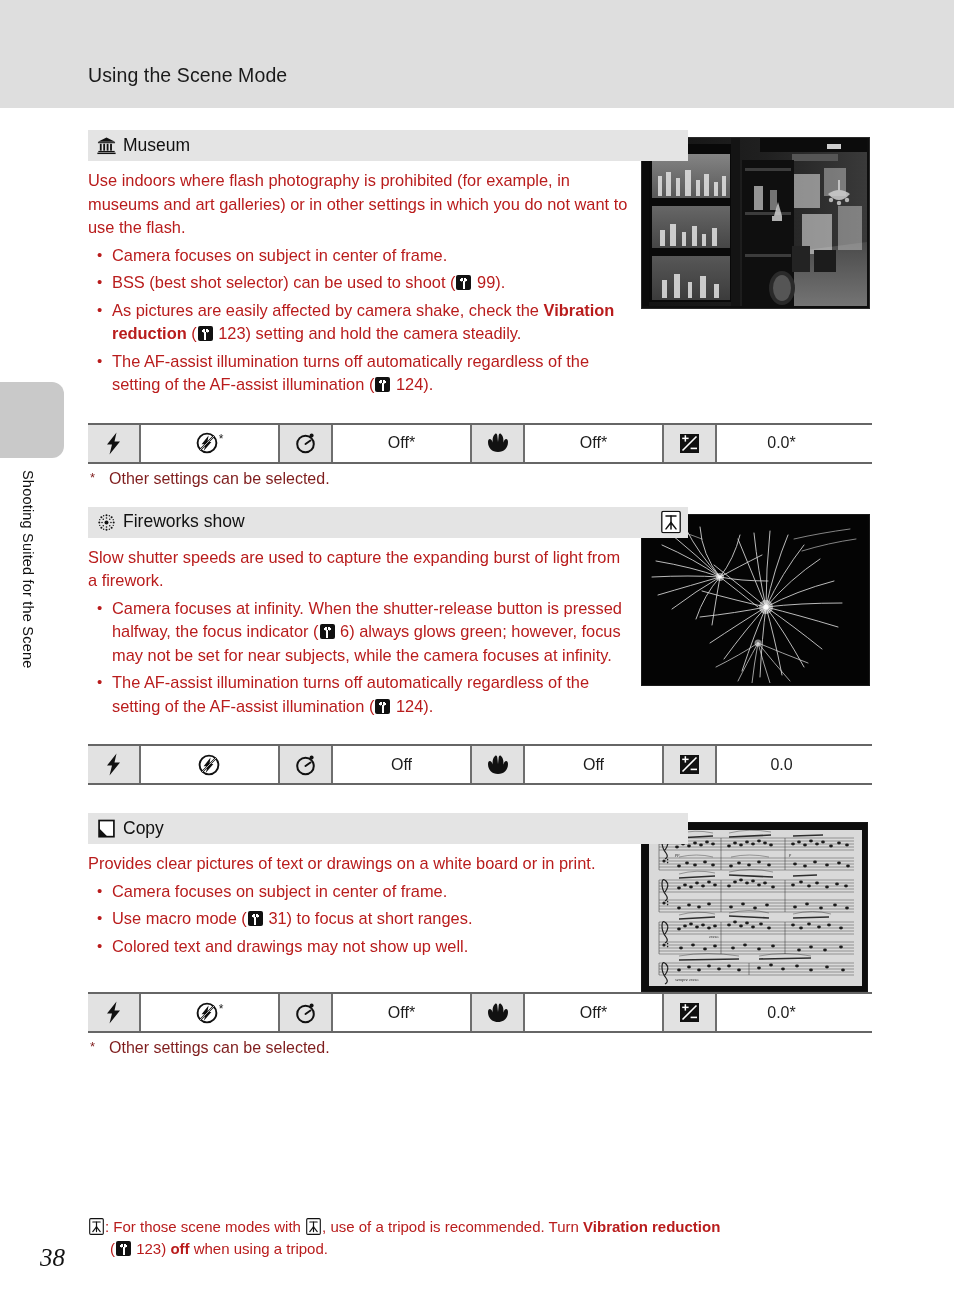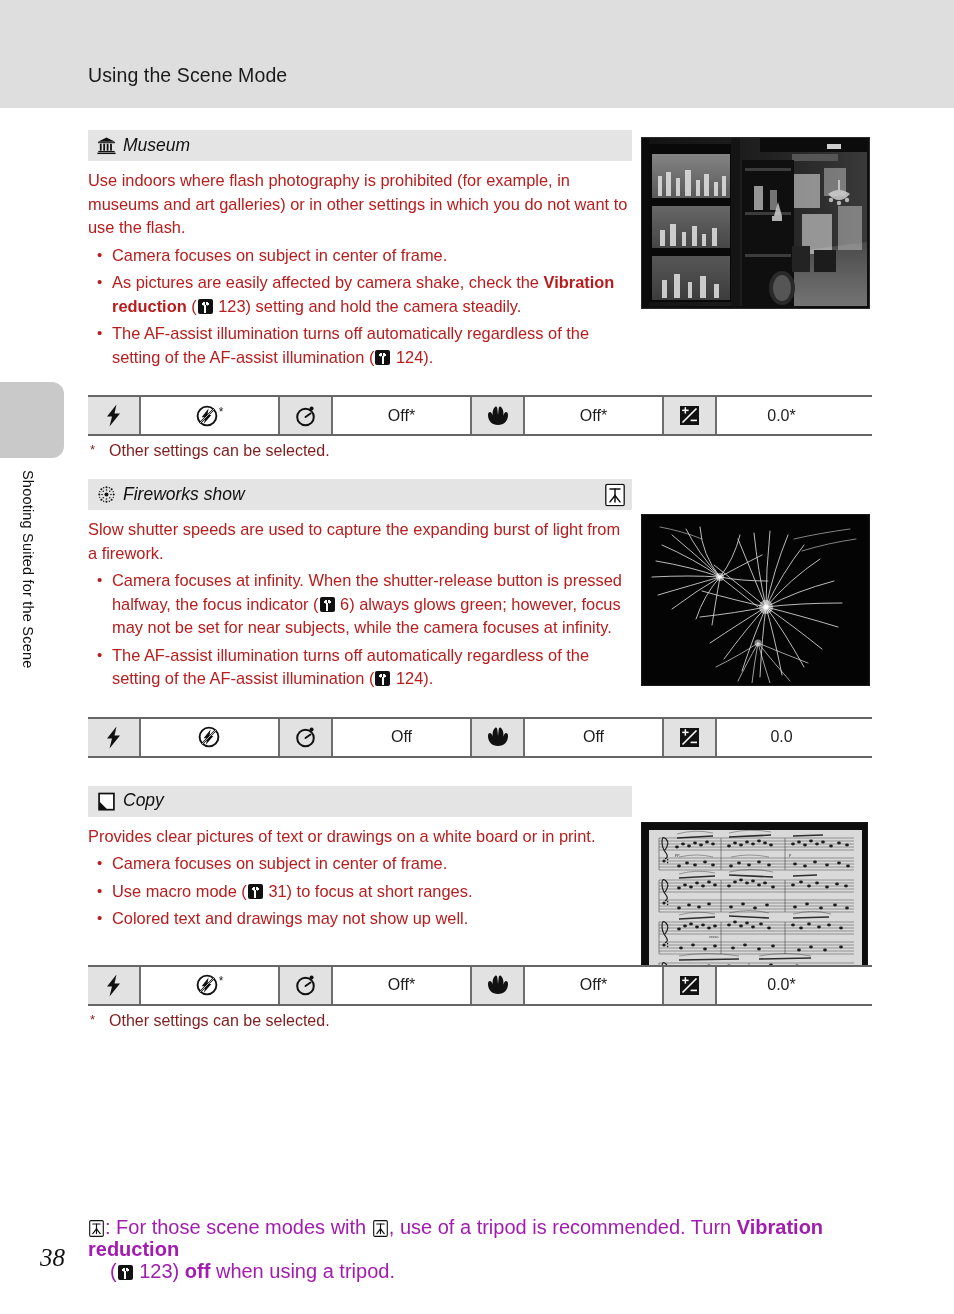--- a/index.html
+++ b/index.html
@@ -64,21 +64,21 @@
   
   .scene-header {
     position: relative;
     background: #e4e4e4;
     height: 31px;
     display: flex;
     align-items: center;
     padding: 0 8px 0 9px;
     box-sizing: border-box;
   }
-  .scene-header.narrow { width: 544px; font-style: italic; }
+  .scene-header.narrow { width: 600px; }
 
   .scene-hdr-icon {
     width: 19px; height: 19px;
     margin-right: 7px;
     flex: 0 0 auto;
     display: block;
   }
   .scene-hdr-label {
     font-size: 17.5px;
     color: #111;
@@ -229,23 +229,23 @@
     padding: 7px;
     box-sizing: border-box;
   }
 
   
   .bottom-note {
     position: absolute;
     left: 88px;
     top: 1216px;
     width: 790px;
-    font-size: 20px;
+    font-size: 15px;
     line-height: 22px;
-    color: #a21caf;
+    color: #b91c1c;
   }
   .bottom-note .note-indent {
     padding-left: 22px;
   }
   .tripod-inline {
     display: inline-block;
     width: 15px; height: 17px;
     vertical-align: -3px;
     margin: 0 1px;
   }
@@ -712,20 +712,21 @@
       <rect x="13.8" y="8.2" width="1.9" height="7.2" fill="#111"></rect>
       <rect x="1.4" y="15.7" width="17.2" height="1.3" fill="#111"></rect>
       <rect x="0.4" y="17.5" width="19.2" height="1.5" fill="#111"></rect>
     </svg>
     <span class="scene-hdr-label">Museum</span>
   </div>
   <div class="scene-body">
     <p>Use indoors where flash photography is prohibited (for example, in museums and art galleries) or in other settings in which you do not want to use the flash.</p>
     <ul class="bullets">
       <li><span>Camera focuses on subject in center of frame.</span></li>
+      <li><span>BSS (best shot selector) can be used to shoot (</span><span class="ref"></span><span> </span><span>99</span><span>).</span></li>
       <li><span>As pictures are easily affected by camera shake, check the </span><b class="bold">Vibration reduction</b><span> (</span><span class="ref"></span><span> </span><span>123</span><span>) setting and hold the camera steadily.</span></li>
       <li><span>The AF-assist illumination turns off automatically regardless of the setting of the AF-assist illumination (</span><span class="ref"></span><span> </span><span>124</span><span>).</span></li>
     </ul>
   </div>
 
   <div style="height:22px"></div>
 
   <div class="settings-bar">
     <div class="sb-cell sb-icon-cell sb-w-icon">
       <svg class="sb-ico" width="16" height="23" viewBox="0 0 16 23">

